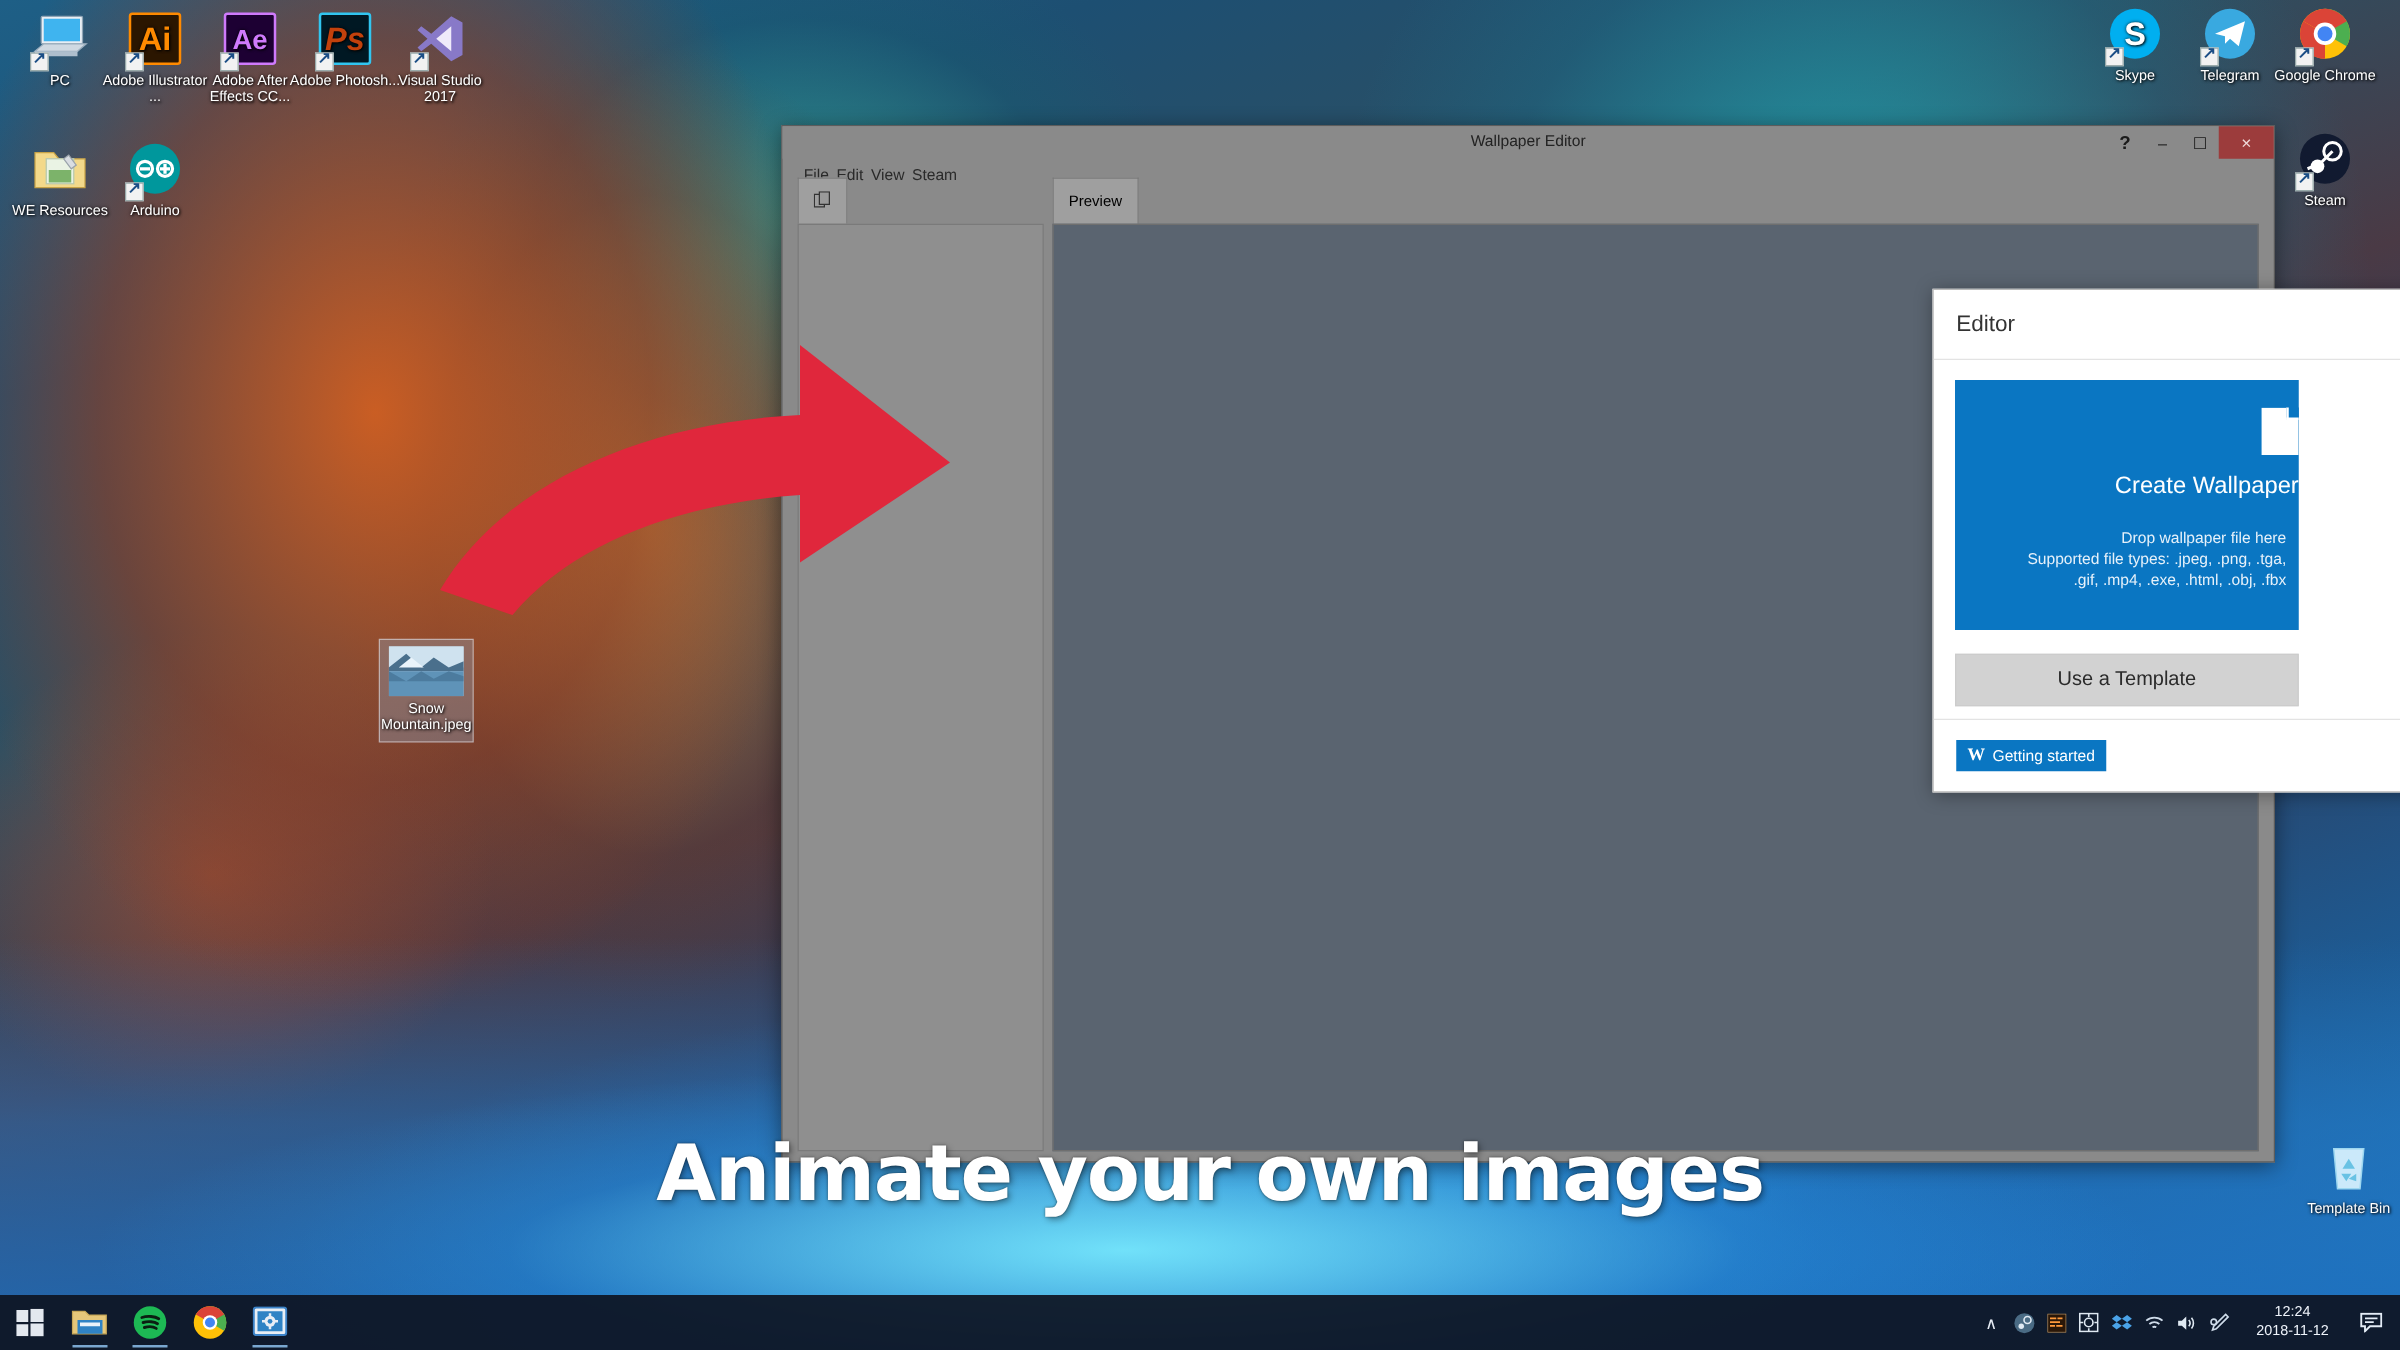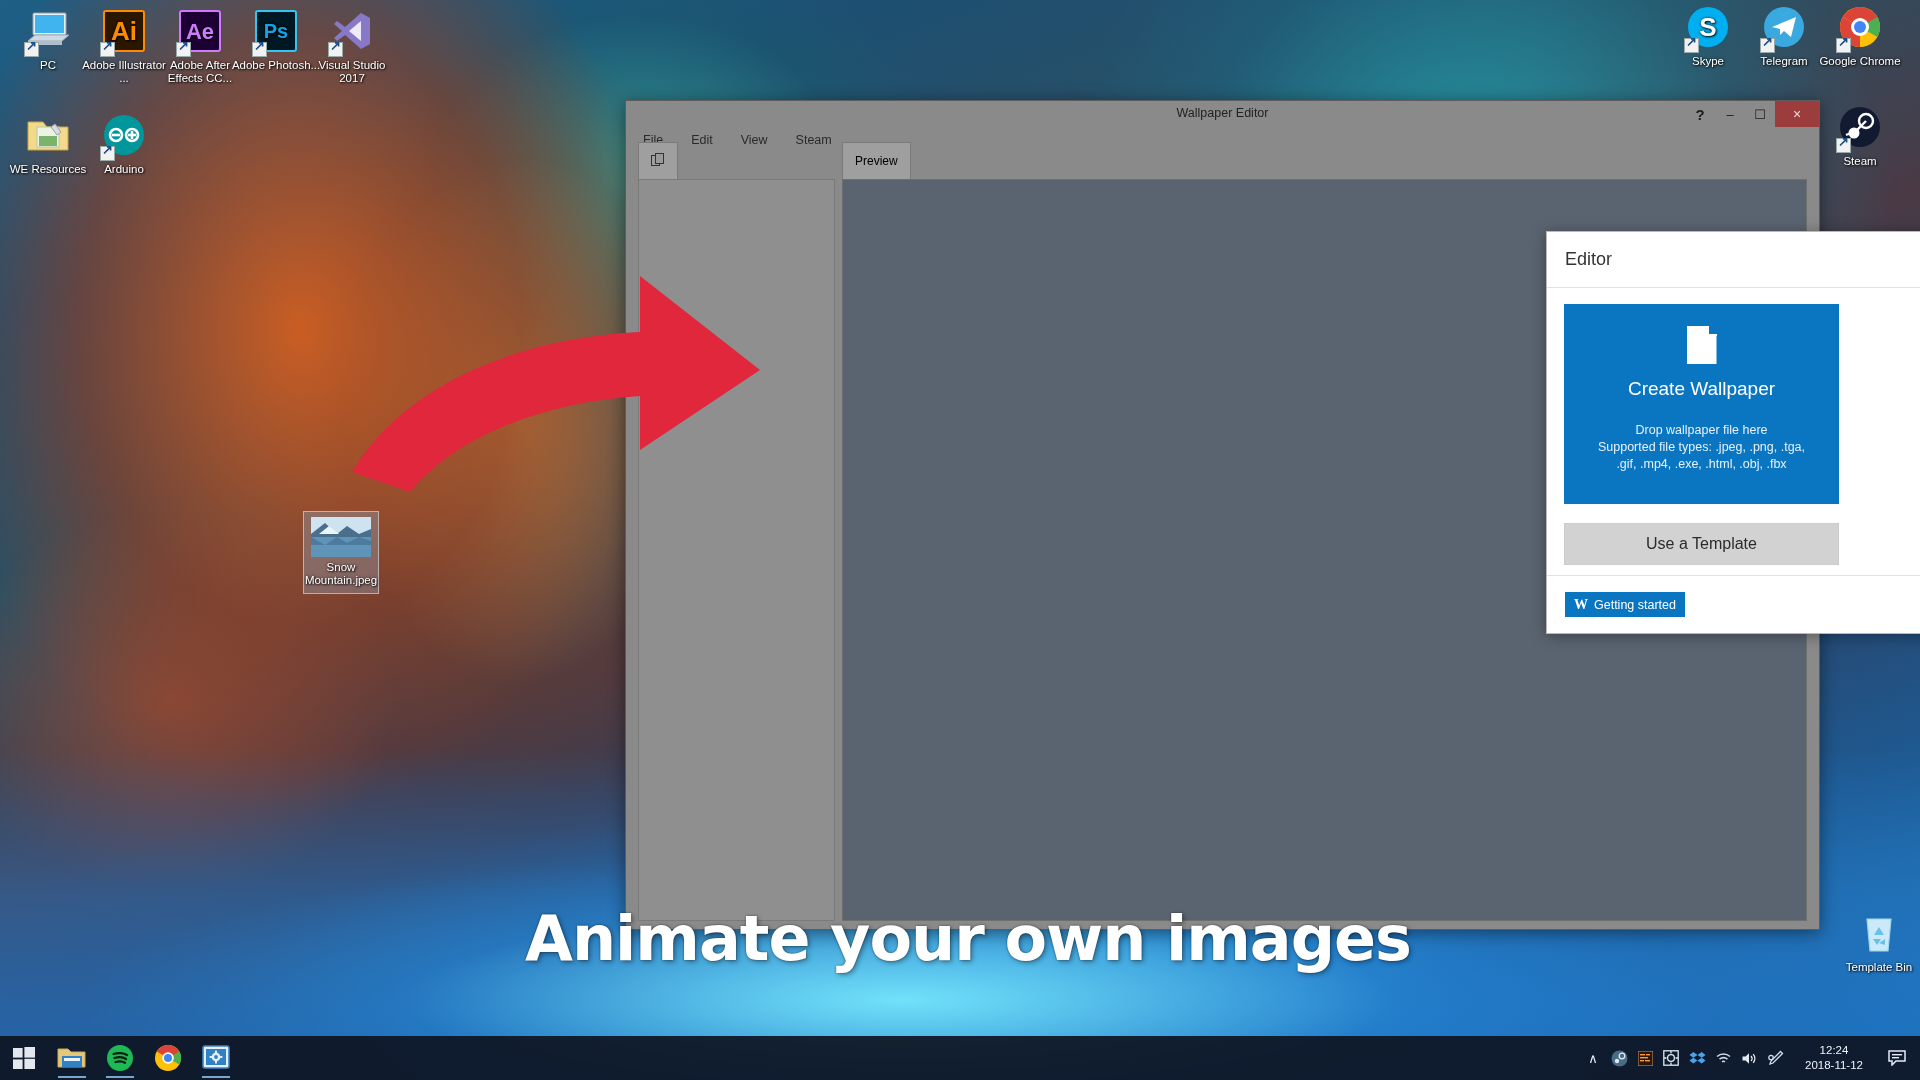--- a/index.html
+++ b/index.html
@@ -60,21 +60,21 @@
   #titlebar { height: 26px; position: relative; background: #8a8a8a; }
   #titlebar .title {
     position: absolute; left: 0; right: 0; top: 5px; text-align: center;
     font-size: 12.5px; color: #222;
   }
   .win-btns { position: absolute; right: 0; top: 0; height: 26px; display: flex; align-items: stretch; }
   .win-btn { width: 30px; display: flex; align-items: center; justify-content: center; font-size: 13px; color: #1b1b1b; cursor: default; }
   .win-btn.help { font-weight: bold; font-size: 15px; }
   .win-btn.close { width: 44px; background: #9c3c3c; color: #efdada; font-size: 14px; }
 
-  #menubar { height: 26px; display: flex; align-items: center; padding-left: 14px; gap: 22px; }
+  #menubar { height: 26px; display: flex; align-items: center; padding-left: 14px; }
   #menubar .mi { font-size: 12.5px; color: #2a2a2a; cursor: default; padding: 2px 3px; }
 
   #workspace { position: absolute; left: 0; right: 0; top: 52px; bottom: 0; }
 
   .tabstrip { position: absolute; height: 26px; display: flex; align-items: flex-end; }
   .tab {
     height: 24px; padding: 18px 12px; display: flex; align-items: center;
     font-size: 12px; color: #000000; background: #9a9a9a;
     border: 1px solid #7b7b7b; border-bottom: none; cursor: default;
   }
@@ -90,21 +90,21 @@
     position: absolute; left: 920px; top: 130px; width: 600px; height: 403px;
     background: #fff; border: 1px solid #b9b9b9;
     box-shadow: 0 2px 14px rgba(0,0,0,0.35);
     display: flex; flex-direction: column;
   }
   #dlg-header { height: 56px; border-bottom: 1px solid #e3e3e3; display: flex; align-items: center; padding-left: 18px; }
   #dlg-header .t { font-size: 18px; color: #333; }
   #dlg-body { flex: 1; padding: 16px 0 0 17px; }
   #create-tile {
     width: 275px; height: 200px; background: #0a76c2; color: #fff;
-    display: flex; flex-direction: column; align-items: center; cursor: default;
+    display: flex; flex-direction: column; align-items: flex-end; cursor: default;
     padding-top: 22px;
   }
   #create-tile .doc-icon { width: 30px; height: 38px; position: relative; margin-bottom: 14px; }
   #create-tile .doc-icon .page {
     position: absolute; inset: 0; background: #fff;
     clip-path: polygon(0 0, 68% 0, 100% 26%, 100% 100%, 0 100%);
   }
   #create-tile .doc-icon .fold {
     position: absolute; right: 0; top: 0; width: 32%; height: 26%;
     background: #0a76c2; border-left: 2px solid #fff; border-bottom: 2px solid #fff;
@@ -186,21 +186,21 @@
 <div class="desk-icon" style="left:154px; top:6px;">
   <div class="glyph">
     <div class="sq" style="background:#1d0033; border:2px solid #cf7afc; color:#cf7afc; font-size:22px;">Ae</div>
     <span class="shortcut-arrow"></span>
   </div>
   <span class="label">Adobe After Effects CC...</span>
 </div>
 
 <div class="desk-icon" style="left:230px; top:6px;">
   <div class="glyph">
-    <div class="sq" style="background:#001823; border:2px solid #31c5f0; color:#0ea5e9; font-size:20px;">Ps</div>
+    <div class="sq" style="background:#001823; border:2px solid #31c5f0; color:#c2410c; font-size:26px;font-style:italic;">Ps</div>
     <span class="shortcut-arrow"></span>
   </div>
   <span class="label">Adobe Photosh...</span>
 </div>
 
 <div class="desk-icon" style="left:306px; top:6px;">
   <div class="glyph">
     <svg width="42" height="42" viewBox="0 0 42 42">
       <path d="M30 3 L39 8 L39 34 L30 39 L14 25 L6 31 L3 28 L11 21 L3 14 L6 11 L14 17 Z" fill="#8879c8"></path>
       <path d="M30 11 L30 31 L18 21 Z" fill="#efeafa"></path>

